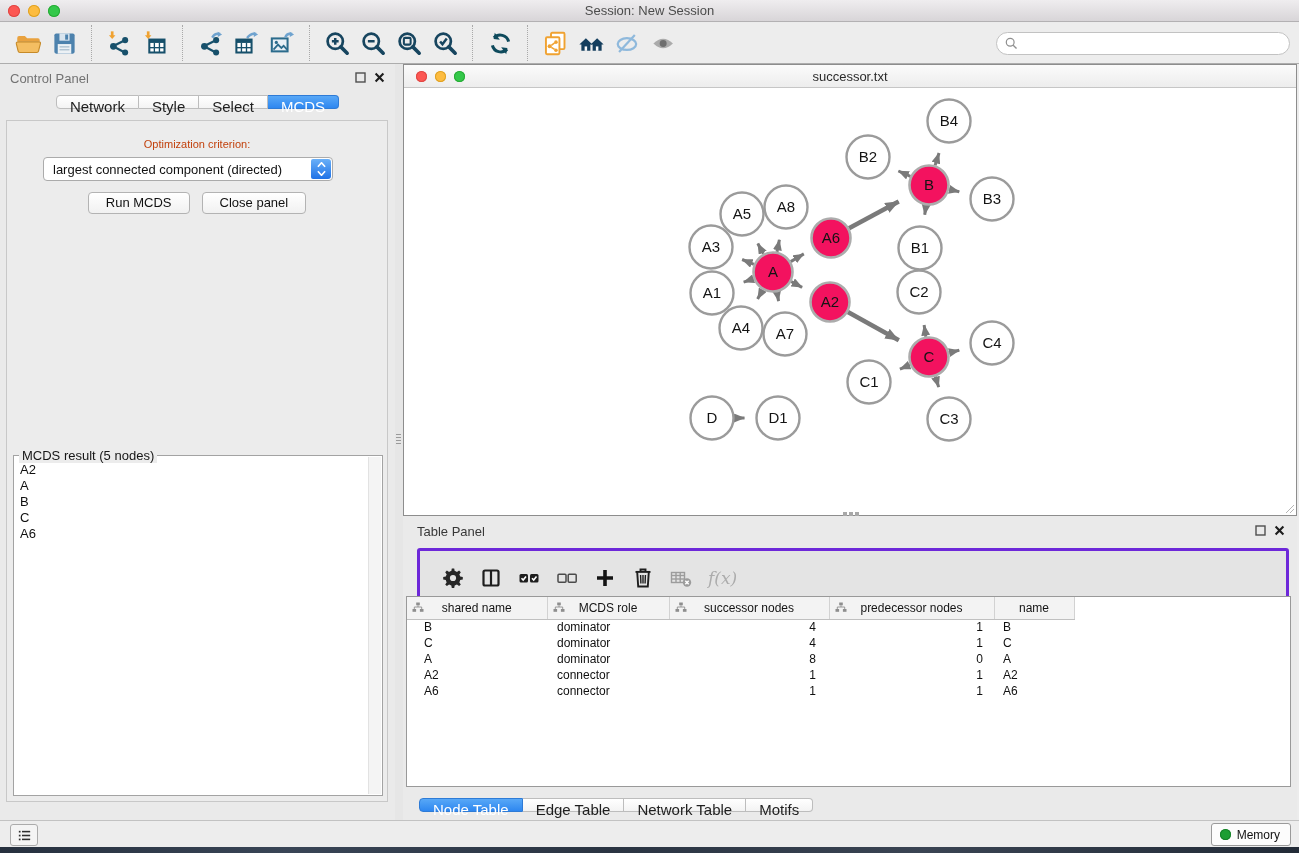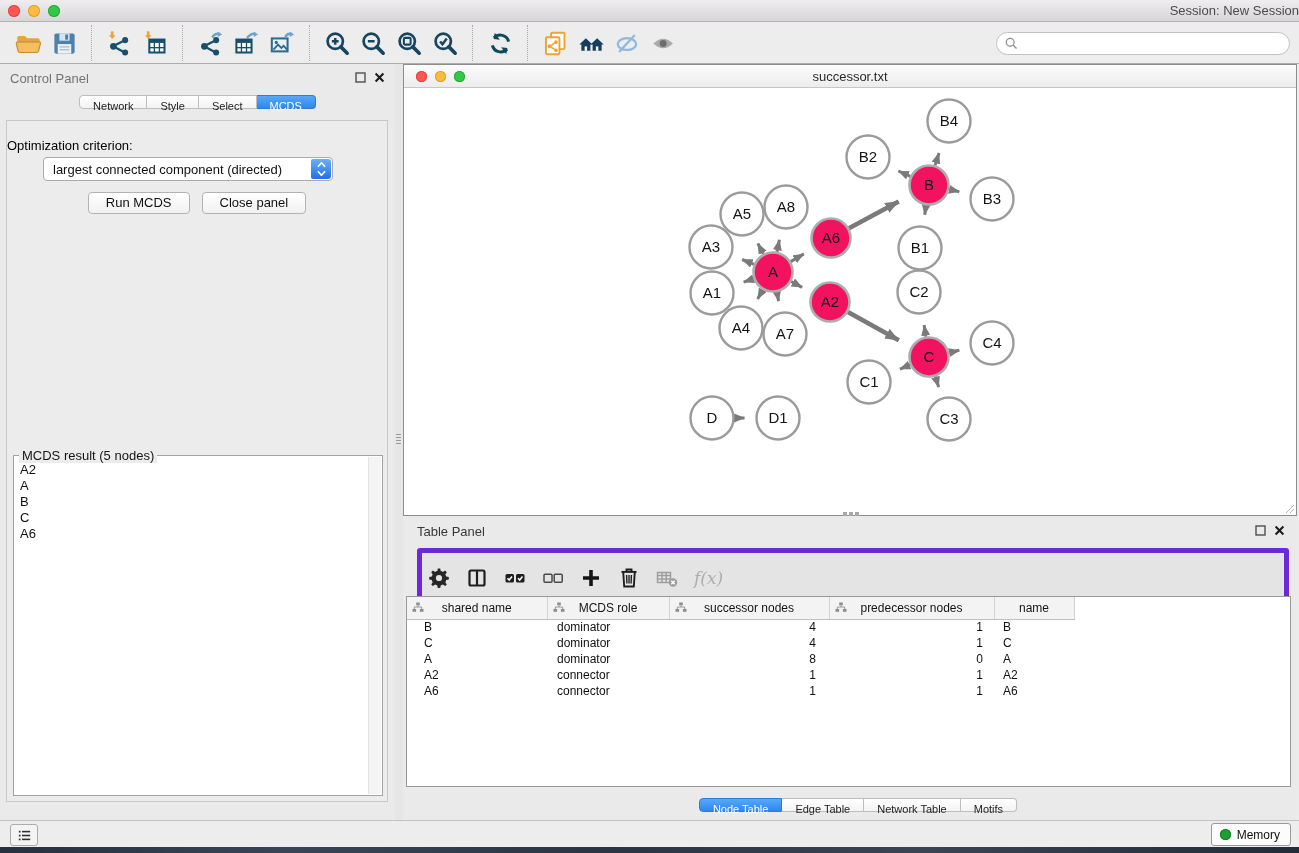--- a/index.html
+++ b/index.html
@@ -7,21 +7,21 @@
   body {
     font-family: "Liberation Sans", sans-serif;
     background:#ECECEC; position:relative; overflow:hidden;
     -webkit-font-smoothing:antialiased; font-size:13px; color:#222;
   }
   .app { position:absolute; inset:0; }
 
   
   .titlebar { position:absolute; top:0; left:0; right:0; height:22px;
     background:linear-gradient(#EFEDEF,#D8D5D8); border-bottom:1px solid #B3B1B3; }
-  .titlebar .title { position:absolute; left:0; right:0; top:3px; text-align:right;
+  .titlebar .title { position:absolute; left:0; right:0; top:3px; text-align:center;
     font-size:13px; color:#4C4C4C; }
   .lights { position:absolute; left:8px; top:5px; display:flex; gap:8px; }
   .light { width:12px; height:12px; border-radius:50%; display:inline-block; }
   .light.red   { background:#FC5753; box-shadow:inset 0 0 0 1px #DF4744; }
   .light.yellow{ background:#FDBC40; box-shadow:inset 0 0 0 1px #DEAögen123; box-shadow:inset 0 0 0 1px #DEA123; }
   .light.green { background:#34C84A; box-shadow:inset 0 0 0 1px #27AA35; }
 
   
   .toolbar { position:absolute; top:23px; left:0; right:0; height:41px;
     background:#EDEDED; border-bottom:1px solid #ADADAD;
@@ -36,28 +36,28 @@
   .search input { border:none; outline:none; background:transparent; flex:1; margin-left:5px; font-size:13px; font-family:inherit; }
 
   
   .control-panel { position:absolute; left:0; top:64px; width:395px; bottom:33px; background:#EAEAEA; }
   .cp-header { position:absolute; top:0; left:0; right:0; height:28px; }
   .cp-title { position:absolute; left:10px; top:7px; font-size:13px; color:#737373; }
   .win-btns { position:absolute; right:10px; top:8px; display:flex; gap:8px; }
   .win-btns svg { width:11px; height:11px; }
   .seg { display:flex; }
   .seg .tab { background:linear-gradient(#FFFFFF,#F3F3F3); border:1px solid #BDBDBD; border-left:none;
-    padding:0 13px; height:14px; line-height:21px; font-size:11px; color:#1E1E1E; }
+    padding:0 13px; height:14px; line-height:21px; font-size:15px; color:#1E1E1E; }
   .seg .tab:first-child { border-left:1px solid #BDBDBD; border-radius:4px 0 0 4px; }
   .seg .tab:last-child { border-radius:0 4px 4px 0; }
   .seg .tab.active { background:linear-gradient(#58A8F7,#2E87F0); border-color:#2E7BD6; color:#FFF; }
   .cp-tabs { position:absolute; top:31px; left:0; right:0; display:flex; justify-content:center; }
   .cp-content { position:absolute; top:56px; left:6px; right:7px; bottom:18px;
     border:1px solid #C8C8C8; background:#ECECEC; }
-  .opt-label { position:absolute; top:17px; left:0; right:0; text-align:left; font-size:13px; color:#000000; }
+  .opt-label { position:absolute; top:17px; left:0; right:0; text-align:center; font-size:11px; color:#c2410c; }
   .dropdown { position:absolute; top:36px; left:36px; right:54px; height:24px; background:#FFF;
     border:1px solid #ABABAB; border-radius:4px; display:flex; align-items:center; }
   .dropdown .dd-text { flex:1; padding-left:9px; font-size:13px; color:#111;
     white-space:nowrap; overflow:hidden; }
   .dropdown .stepper { width:20px; align-self:stretch; margin:1px; border-radius:2px 3px 3px 2px;
     background:linear-gradient(#6AB0F8,#1F72E6); display:flex; flex-direction:column;
     align-items:center; justify-content:center; gap:2px; }
   .stepper svg { width:9px; height:6px; }
   .cp-buttons { position:absolute; top:71px; left:0; right:0; display:flex; justify-content:center; gap:12px; }
   .push-btn { background:linear-gradient(#FFFFFF,#F1F1F1); border:1px solid #B3B3B3; border-radius:4px;
@@ -89,42 +89,42 @@
 
   
   .h-grip { position:absolute; left:843px; top:512px; width:18px; height:7px; }
   .h-grip i { display:inline-block; width:4px; height:4px; background:#A8A8A8; margin-right:2px; vertical-align:top; }
 
   
   .table-panel { position:absolute; left:403px; right:2px; top:516px; bottom:33px; background:#EAEAEA; }
   .tp-title { position:absolute; left:14px; top:8px; font-size:13px; color:#383838; }
   .table-panel .win-btns { top:9px; right:12px; }
   .tp-toolbar { position:absolute; left:14px; right:8px; top:32px; height:60px;
-    background:#E4E4E4; border:5px solid #6d28d9; border-radius:3px;
-    display:flex; align-items:center; padding-left:2px; }
+    background:#E4E4E4; border:3px solid #6d28d9; border-radius:3px;
+    display:flex; align-items:center; padding-left:18px; }
   .tp-btn { width:30px; height:30px; margin-right:8px; display:flex; align-items:center; justify-content:center; }
   .tp-btn svg { width:24px; height:24px; }
   .tp-btn.wide { width:40px; }
   .tp-btn.wide svg { width:36px; }
   .table-box { position:absolute; left:3px; right:6px; top:80px; bottom:33px;
     border:1px solid #999; background:#FFF; overflow:hidden; }
   table.data { border-collapse:collapse; width:100%; table-layout:fixed; }
   table.data th { position:relative; background:#F3F3F3; border-right:1px solid #D2D2D2;
     border-bottom:1px solid #C0C0C0; height:22px; font-weight:normal; font-size:12px;
     color:#141414; text-align:center; }
   table.data th.filler { background:#FFF; border-right:none; border-bottom:none; }
   table.data th .col-ico { position:absolute; left:5px; top:5px; }
   table.data td { font-size:12px; color:#101010; height:16px; line-height:15px;
     white-space:nowrap; overflow:hidden; }
   td.c0 { padding-left:17px; }
   td.c1 { padding-left:10px; }
   td.c2 { text-align:right; padding-right:13px; }
   td.c3 { text-align:right; padding-right:11px; }
   td.c4 { padding-left:9px; }
-  .tp-tabs { position:absolute; bottom:8px; left:16px; right:0; display:flex; justify-content:center; }
+  .tp-tabs { position:absolute; bottom:8px; left:16px; right:0; display:flex; }
 
   
   .status-bar { position:absolute; left:0; right:0; bottom:6px; height:27px;
     background:#EDEDED; border-top:1px solid #C2C2C2; }
   .list-btn { position:absolute; left:10px; top:3px; width:28px; height:22px;
     background:#F4F4F4; border:1px solid #ABABAB; border-radius:3px;
     display:flex; align-items:center; justify-content:center; }
   .list-btn svg { width:17px; height:17px; }
   .memory-btn { position:absolute; right:8px; top:2px; height:23px;
     background:#FCFCFC; border:1px solid #9A9A9A; border-radius:3px;

